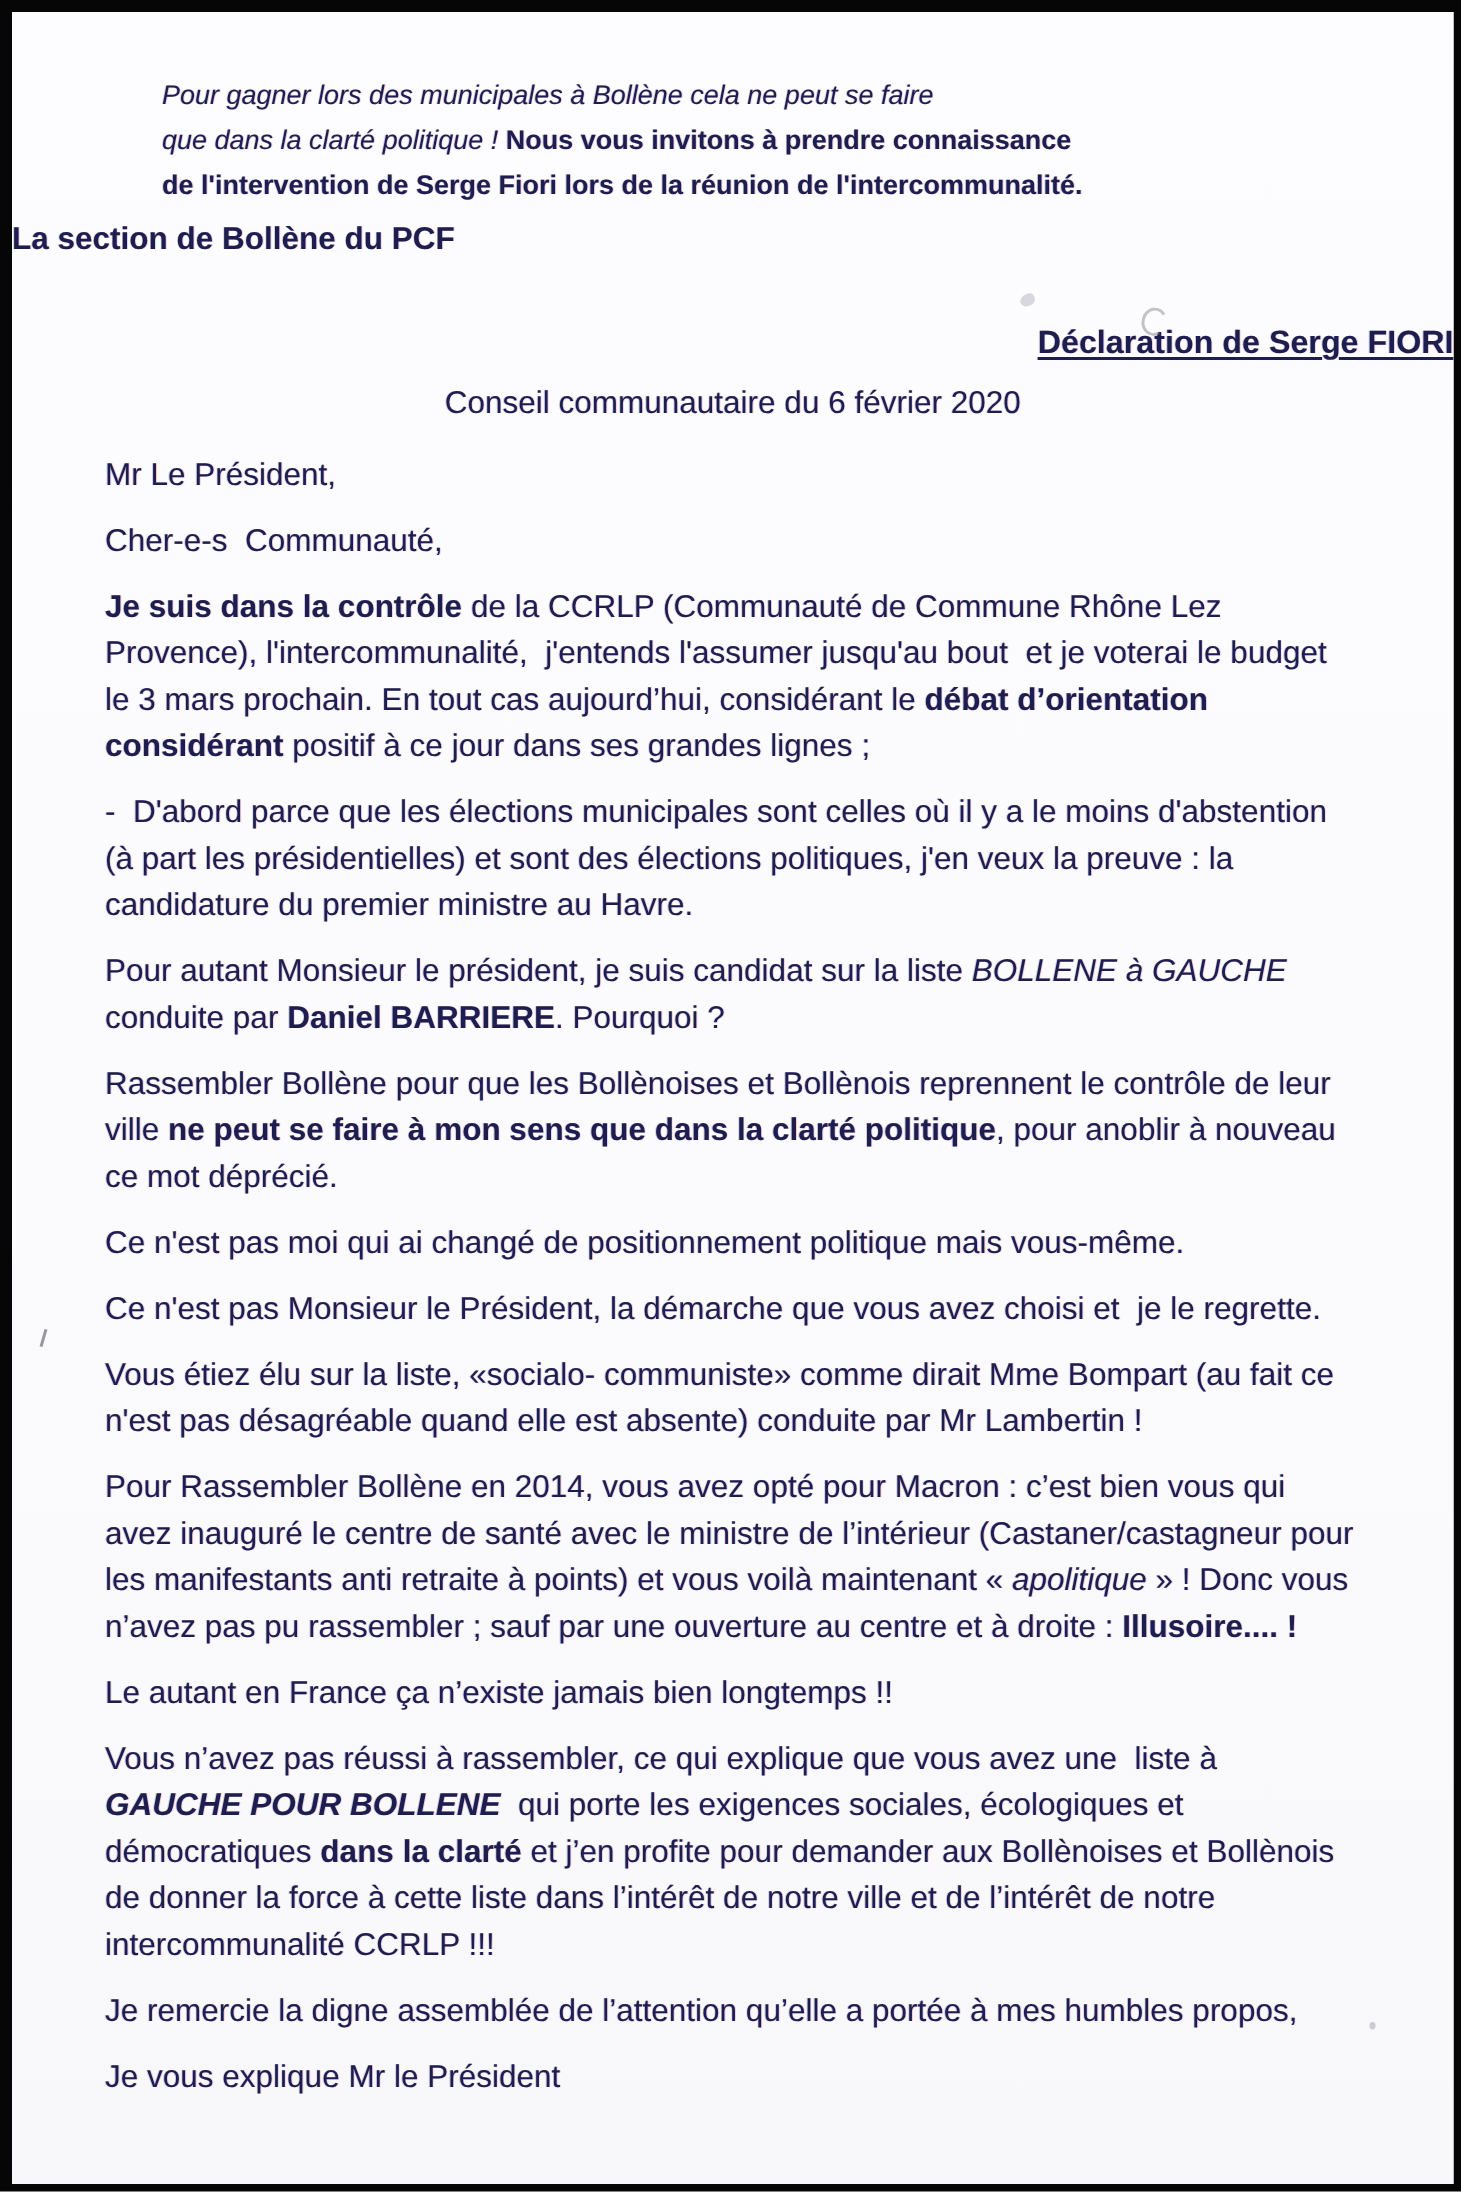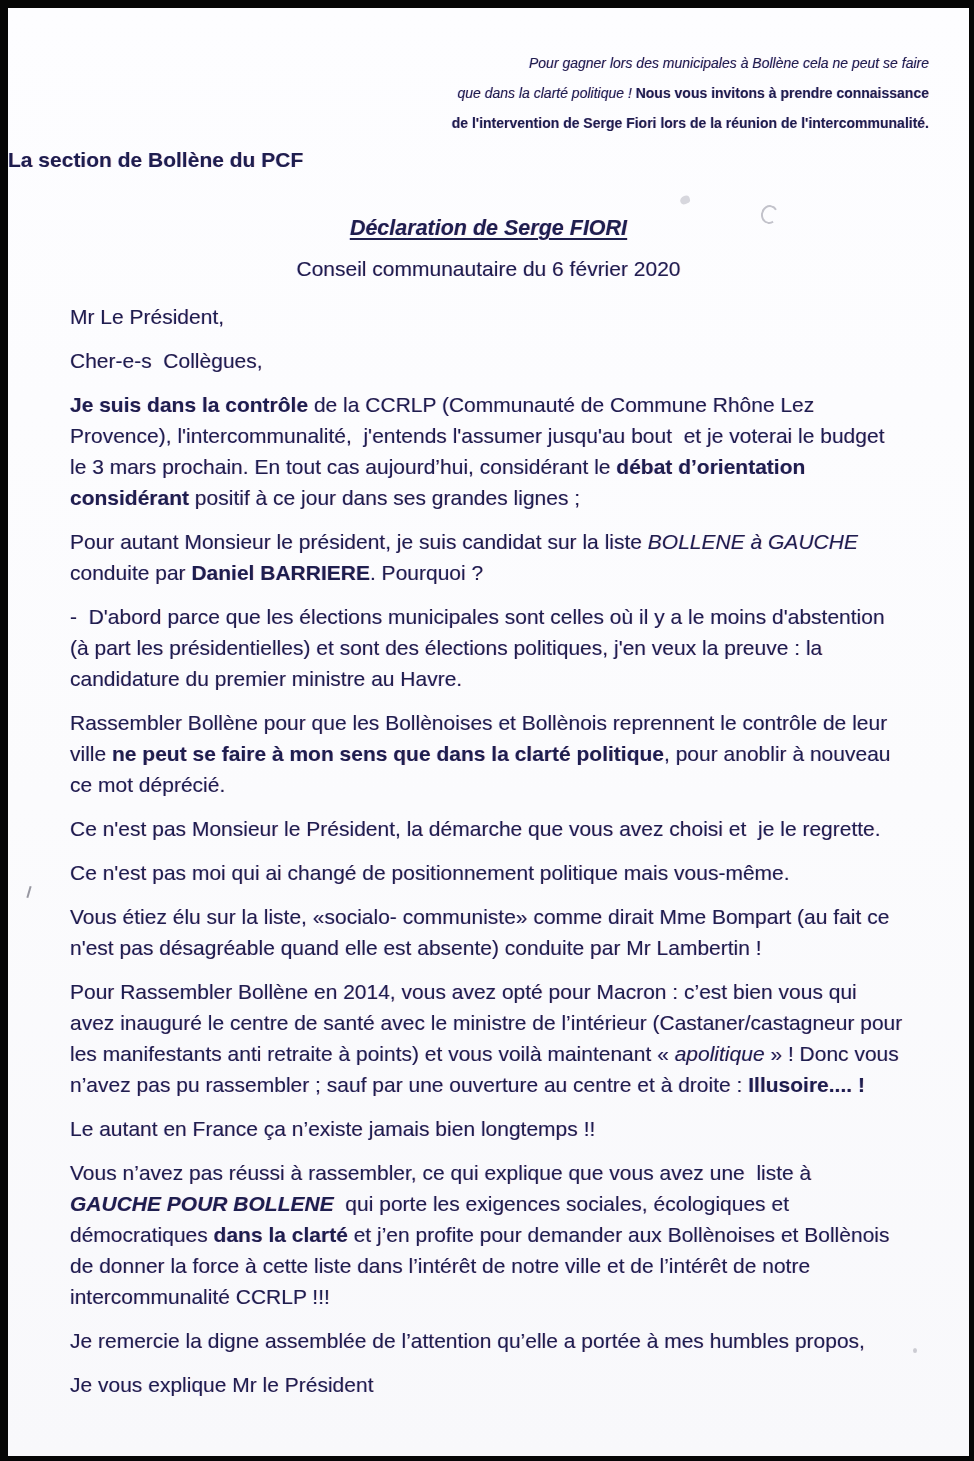--- a/index.html
+++ b/index.html
@@ -23,39 +23,37 @@
     color:var(--ink);
     overflow:hidden;
   }
   
   .paper, .paper *{
     text-shadow:0.6px 0 0 rgba(190,30,30,.18), -0.6px 0 0 rgba(30,30,200,.22);
   }
 
   .intro{
     margin:40px 40px 0 100px;
-    font-size:14px;
+    font-size:18px;
     line-height:30px;
     white-space:pre-wrap;
-    text-align:right;
   }
   .byline{
     margin:10px 128px 0 0;
     font-weight:bold;
     font-size:21px;
   }
   .doc-title{
     margin:44px 0 0 0;
-    text-align:center;
+    text-align:right;
     font-size:21.5px;
     font-weight:bold;
     text-decoration:underline;
     text-decoration-thickness:2px;
     text-underline-offset:3px;
-    font-style:italic;
   }
   .doc-subtitle{
     margin:16px 0 0 0;
     text-align:center;
     font-size:21px;
     font-weight:normal;
   }
   .doc-body{
     margin:20px 63px 0 62px;
     font-size:21px;
@@ -103,27 +101,27 @@
   <p class="intro"><span class="italic">Pour gagner lors des municipales à Bollène cela ne peut se faire<br>que dans la clarté politique ! </span><span class="bold">Nous vous invitons à prendre connaissance<br>de l'intervention de Serge Fiori lors de la réunion de l'intercommunalité.</span></p>
 
   <p class="byline">La section de Bollène du PCF</p>
 
   <h1 class="doc-title">Déclaration de Serge FIORI</h1>
 
   <p class="doc-subtitle">Conseil communautaire du 6 février 2020</p>
 
   <div class="doc-body">
       <p class="para"><span>Mr Le Président,</span></p>
-      <p class="para"><span>Cher-e-s  Collègues,</span></p>
+      <p class="para"><span>Cher-e-s  Communauté,</span></p>
       <p class="para"><span class="bold">Je suis dans la contrôle</span><span> de la CCRLP (Communauté de Commune Rhône Lez Provence), l'intercommunalité,  j'entends l'assumer jusqu'au bout  et je voterai le budget le 3 mars prochain. En tout cas aujourd’hui, considérant le </span><span class="bold">débat d’orientation considérant</span><span> positif à ce jour dans ses grandes lignes ;</span></p>
+      <p class="para"><span>-  D'abord parce que les élections municipales sont celles où il y a le moins d'abstention (à part les présidentielles) et sont des élections politiques, j'en veux la preuve : la candidature du premier ministre au Havre.</span></p>
       <p class="para"><span>Pour autant Monsieur le président, je suis candidat sur la liste </span><span class="italic">BOLLENE à GAUCHE</span><span> conduite par </span><span class="bold">Daniel BARRIERE</span><span>. Pourquoi ?</span></p>
-      <p class="para"><span>-  D'abord parce que les élections municipales sont celles où il y a le moins d'abstention (à part les présidentielles) et sont des élections politiques, j'en veux la preuve : la candidature du premier ministre au Havre.</span></p>
       <p class="para"><span>Rassembler Bollène pour que les Bollènoises et Bollènois reprennent le contrôle de leur ville </span><span class="bold">ne peut se faire à mon sens que dans la clarté politique</span><span>, pour anoblir à nouveau ce mot déprécié.</span></p>
+      <p class="para"><span>Ce n'est pas moi qui ai changé de positionnement politique mais vous-même.</span></p>
       <p class="para"><span>Ce n'est pas Monsieur le Président, la démarche que vous avez choisi et  je le regrette.</span></p>
-      <p class="para"><span>Ce n'est pas moi qui ai changé de positionnement politique mais vous-même.</span></p>
       <p class="para"><span>Vous étiez élu sur la liste, «socialo- communiste» comme dirait Mme Bompart (au fait ce n'est pas désagréable quand elle est absente) conduite par Mr Lambertin !</span></p>
       <p class="para"><span>Pour Rassembler Bollène en 2014, vous avez opté pour Macron : c’est bien vous qui avez inauguré le centre de santé avec le ministre de l’intérieur (Castaner/castagneur pour les manifestants anti retraite à points) et vous voilà maintenant « </span><span class="italic">apolitique</span><span> » ! Donc vous n’avez pas pu rassembler ; sauf par une ouverture au centre et à droite : </span><span class="bold">Illusoire.... !</span></p>
       <p class="para"><span>Le autant en France ça n’existe jamais bien longtemps !!</span></p>
       <p class="para"><span>Vous n’avez pas réussi à rassembler, ce qui explique que vous avez une  liste à </span><span class="bold-italic">GAUCHE POUR BOLLENE</span><span>  qui porte les exigences sociales, écologiques et démocratiques </span><span class="bold">dans la clarté</span><span> et j’en profite pour demander aux Bollènoises et Bollènois de donner la force à cette liste dans l’intérêt de notre ville et de l’intérêt de notre intercommunalité CCRLP !!!</span></p>
       <p class="para"><span>Je remercie la digne assemblée de l’attention qu’elle a portée à mes humbles propos,</span></p>
       <p class="para"><span>Je vous explique Mr le Président</span></p>
     </div>
 
   <span class="artifact artifact-c"></span>
   <span class="artifact artifact-smudge"></span>

